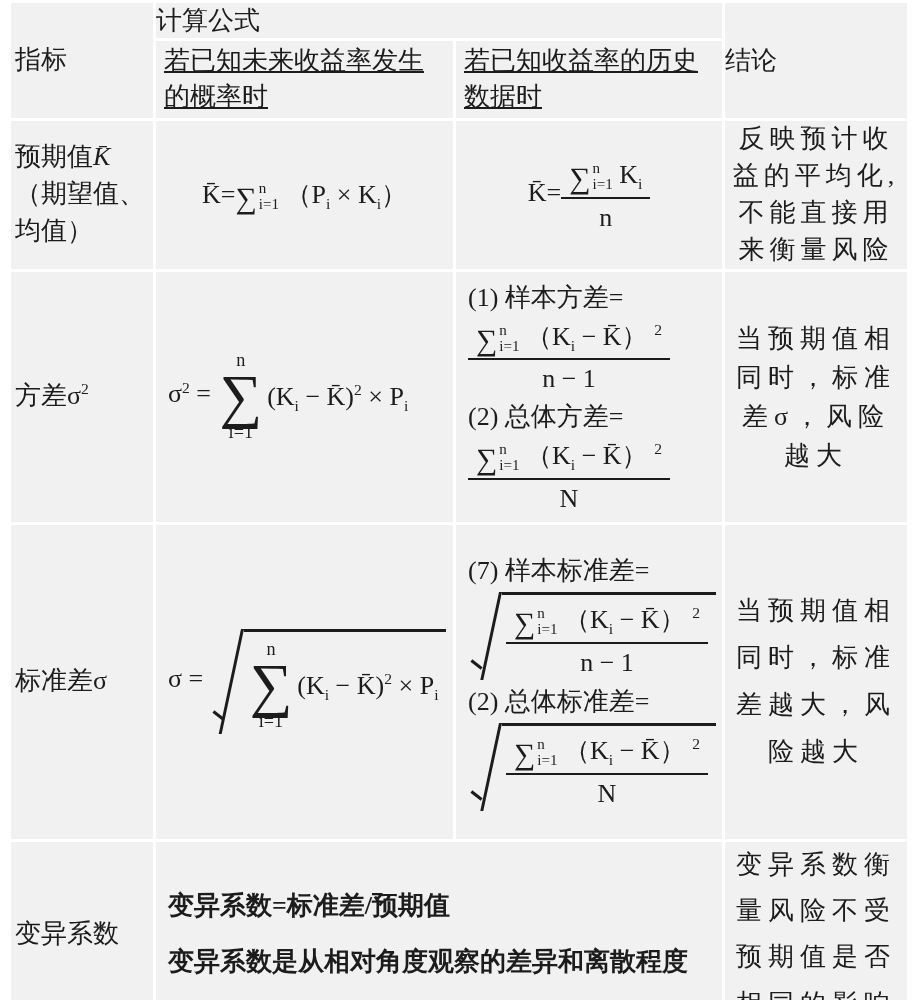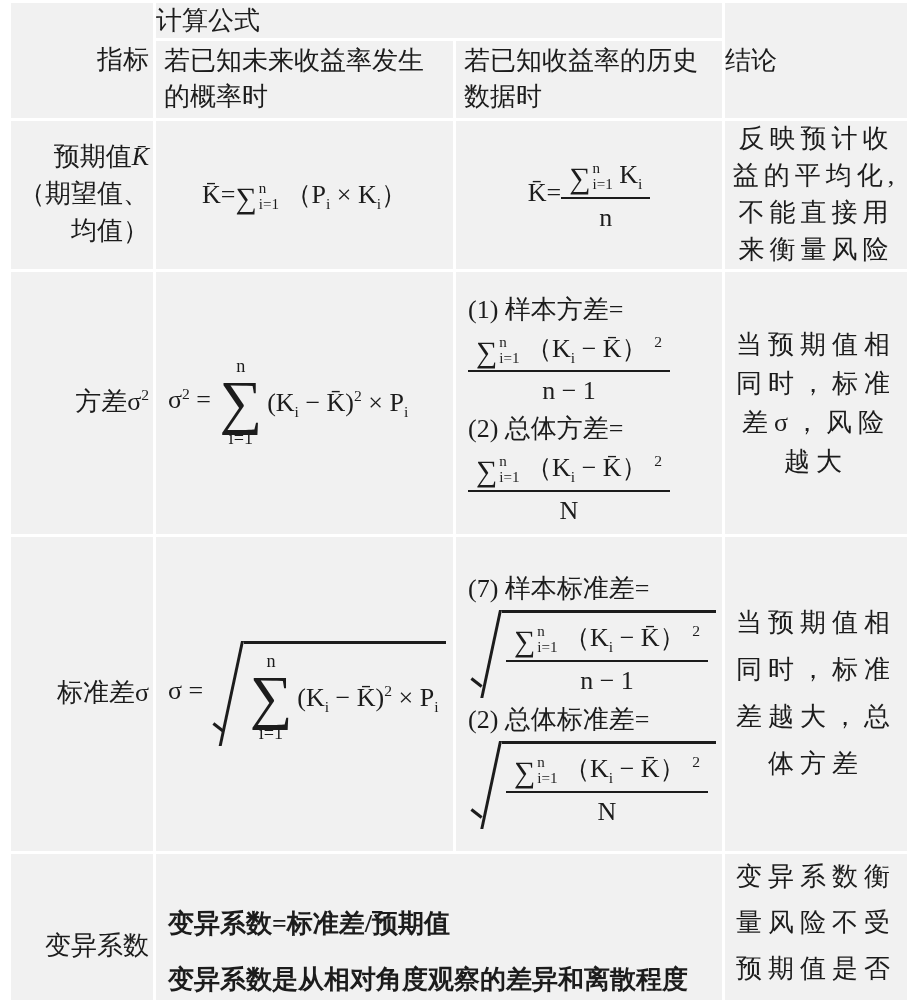--- a/index.html
+++ b/index.html
@@ -12,34 +12,34 @@
   table{
     border-collapse:separate;border-spacing:3px;
     table-layout:fixed;width:902px;background:#ffffff;
   }
   td{
     background:#f1f1f1;font-size:26px;vertical-align:middle;
     line-height:1.35;padding:0;
   }
   
   tr.r0{height:30px;}
-  tr.r1{height:70px;}
+  tr.r1{height:70px;text-decoration:underline;}
   tr.r2{height:146px;}
   tr.r3{height:223px;}
   tr.r4{height:314px;}
   tr.r5{height:182px;}
   
   .hc{text-align:left;}
   .hsub{text-align:left;padding:2px 8px;line-height:1.4;}
   
-  .ind{text-align:right;padding:16px 4px;line-height:1.42;}
+  .ind{text-align:left;padding:16px 4px;line-height:1.42;}
   
   .fcenter{text-align:center;padding:0 6px;}
   .fleft{text-align:left;padding:0 4px 0 12px;}
-  .list{text-align:left;padding:16px 2px 4px 12px;}
+  .list{text-align:left;padding:4px 2px 4px 12px;}
   .fl{margin:4px 0;}
   .fl4{line-height:2.15;font-weight:bold;}
   
   .concl{text-align:center;padding:0 6px;letter-spacing:6px;line-height:1.5;}
   .concl.c0{letter-spacing:5px;line-height:1.42;}
   .concl.c2{line-height:1.8;}
   .concl.c3{line-height:1.78;}
   
   sub{font-size:0.6em;line-height:0;}
   sup{font-size:0.6em;line-height:0;}
@@ -188,21 +188,21 @@
                         <span class="ss">
                           <span>n</span>
                           <span>i=1</span>
                         </span>
                       </span> （K<sub>i</sub> − K̄） <sup>2</sup></span>
                     <span class="den">N</span>
                   </span>
                 </span>
               </span></div>
           </td>
-        <td class="concl c2">当预期值相同时，标准差越大，总体方差</td>
+        <td class="concl c2">当预期值相同时，标准差越大，风险越大</td>
       </tr>
 
       <tr class="r5">
         <td class="ind">变异系数</td>
         <td class="list" colspan="2">
             <div class="fl4">变异系数=标准差/预期值</div>
             <div class="fl4">变异系数是从相对角度观察的差异和离散程度</div>
           </td>
         <td class="concl c3">变异系数衡量风险不受预期值是否相同的影响</td>
       </tr>

